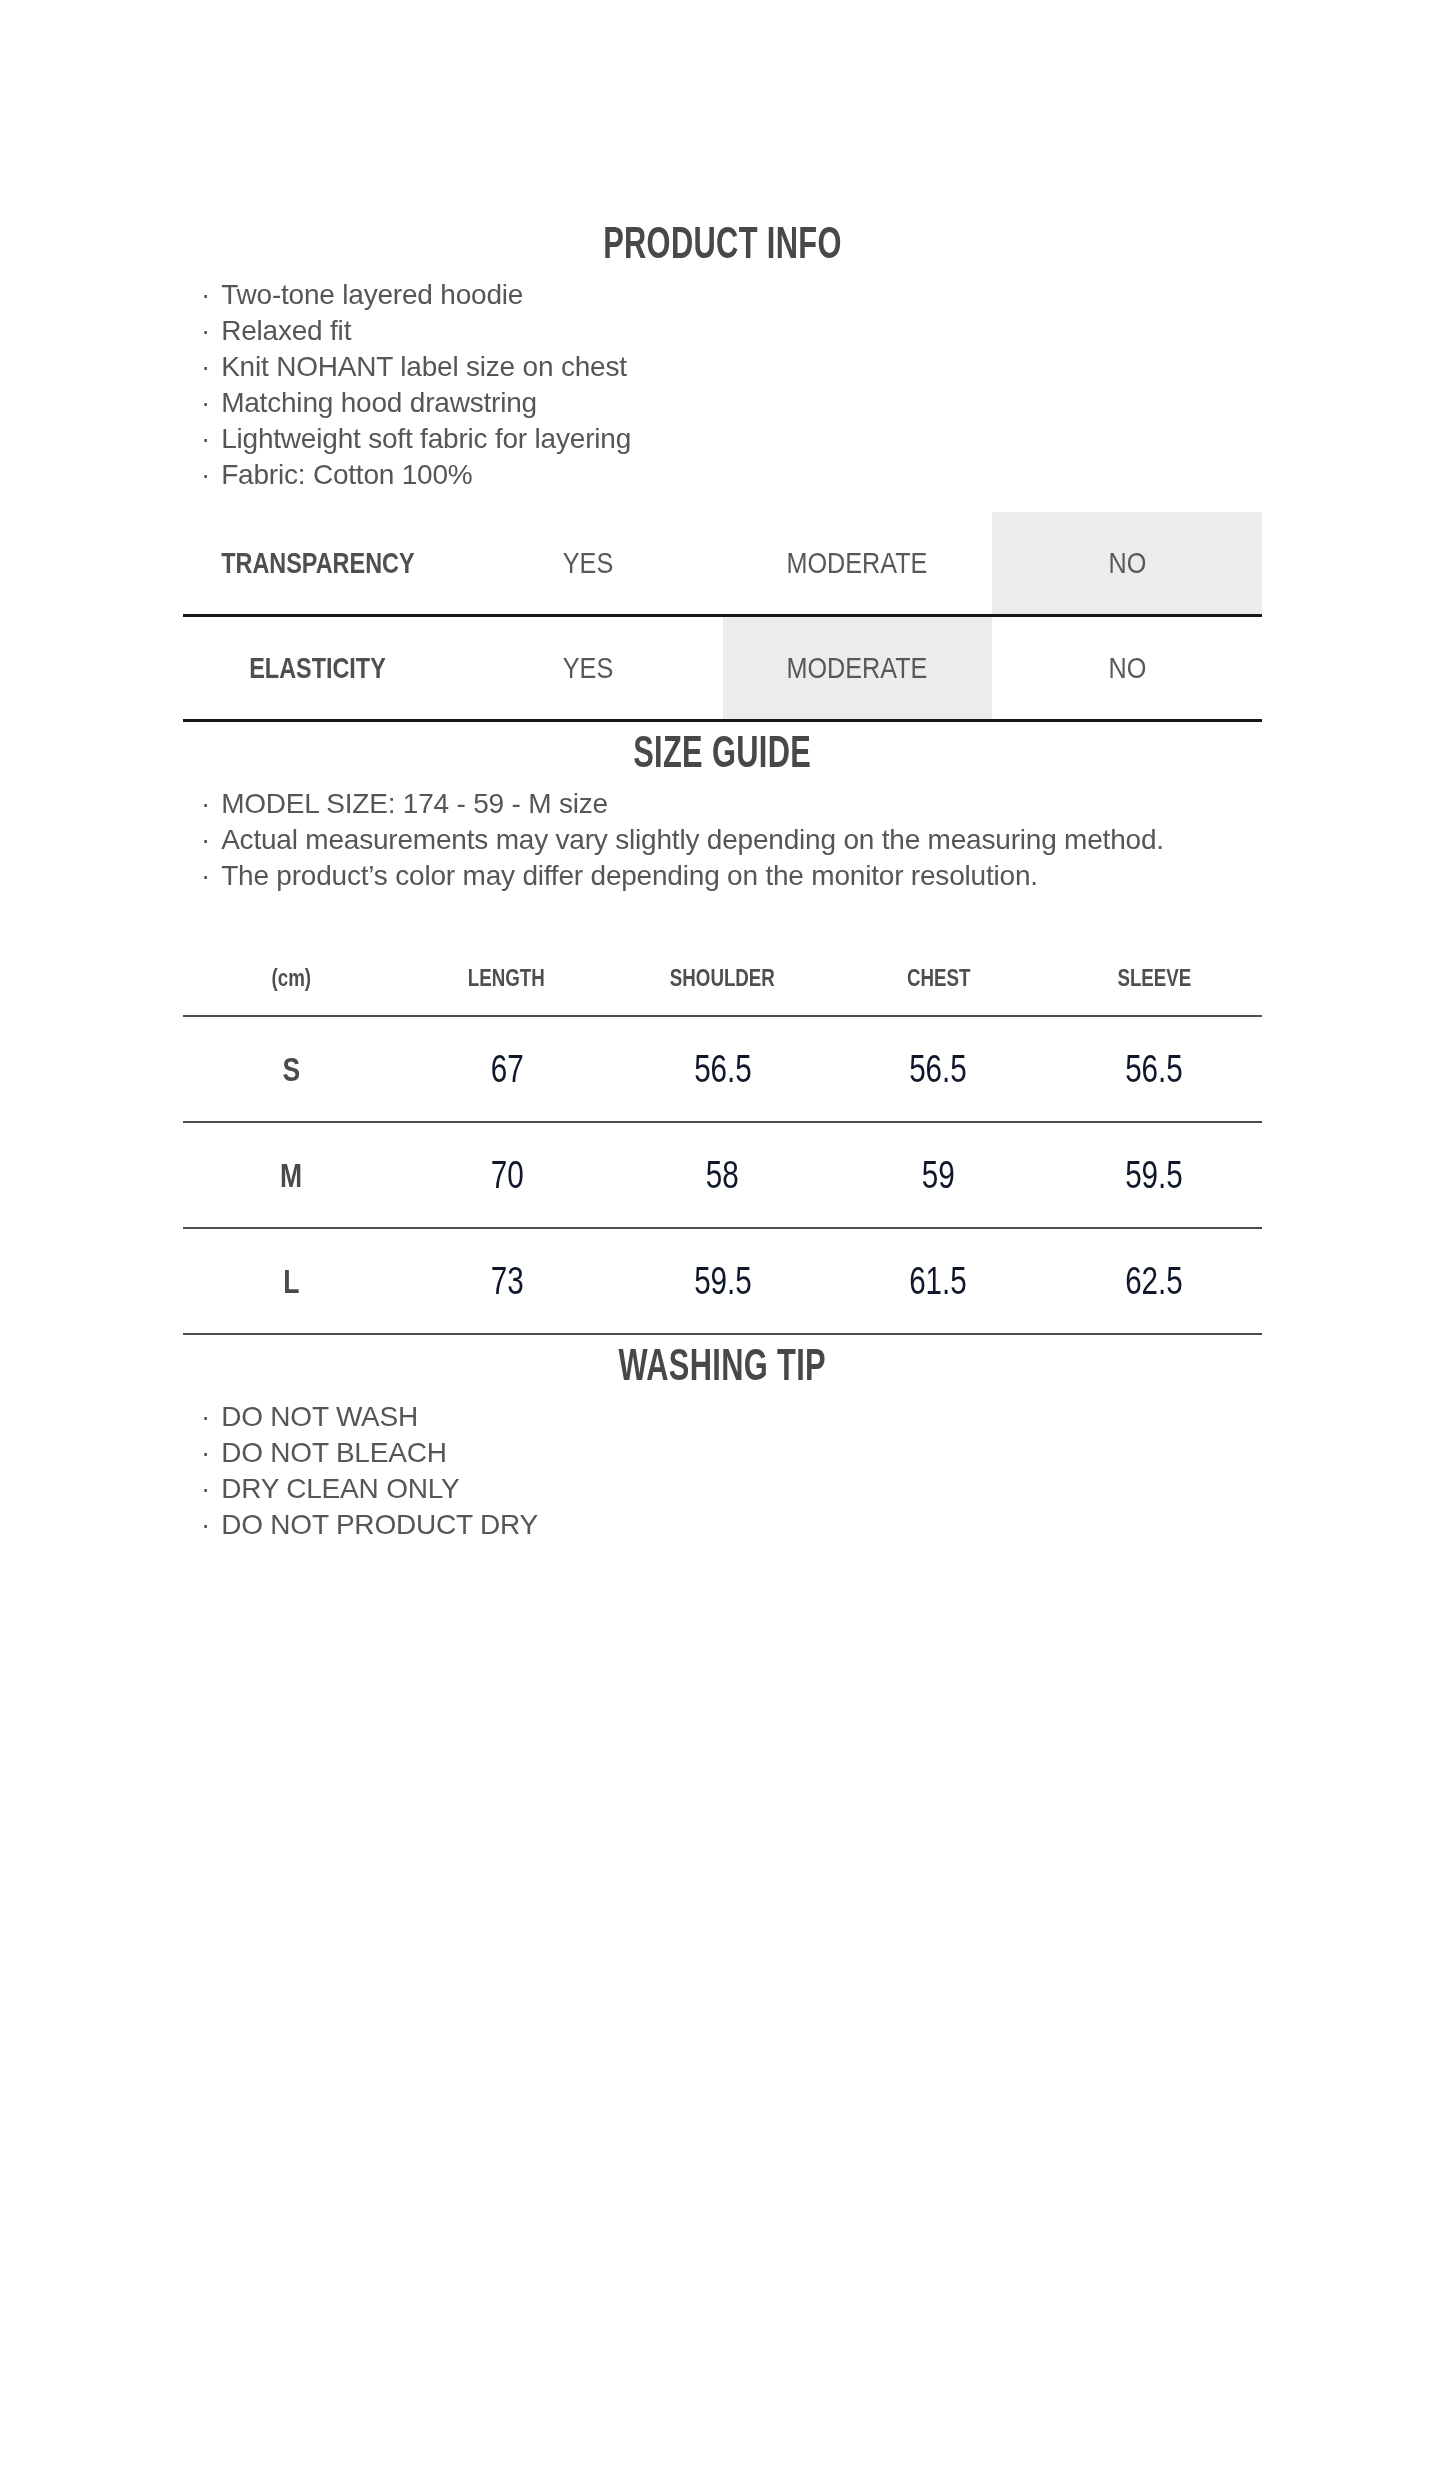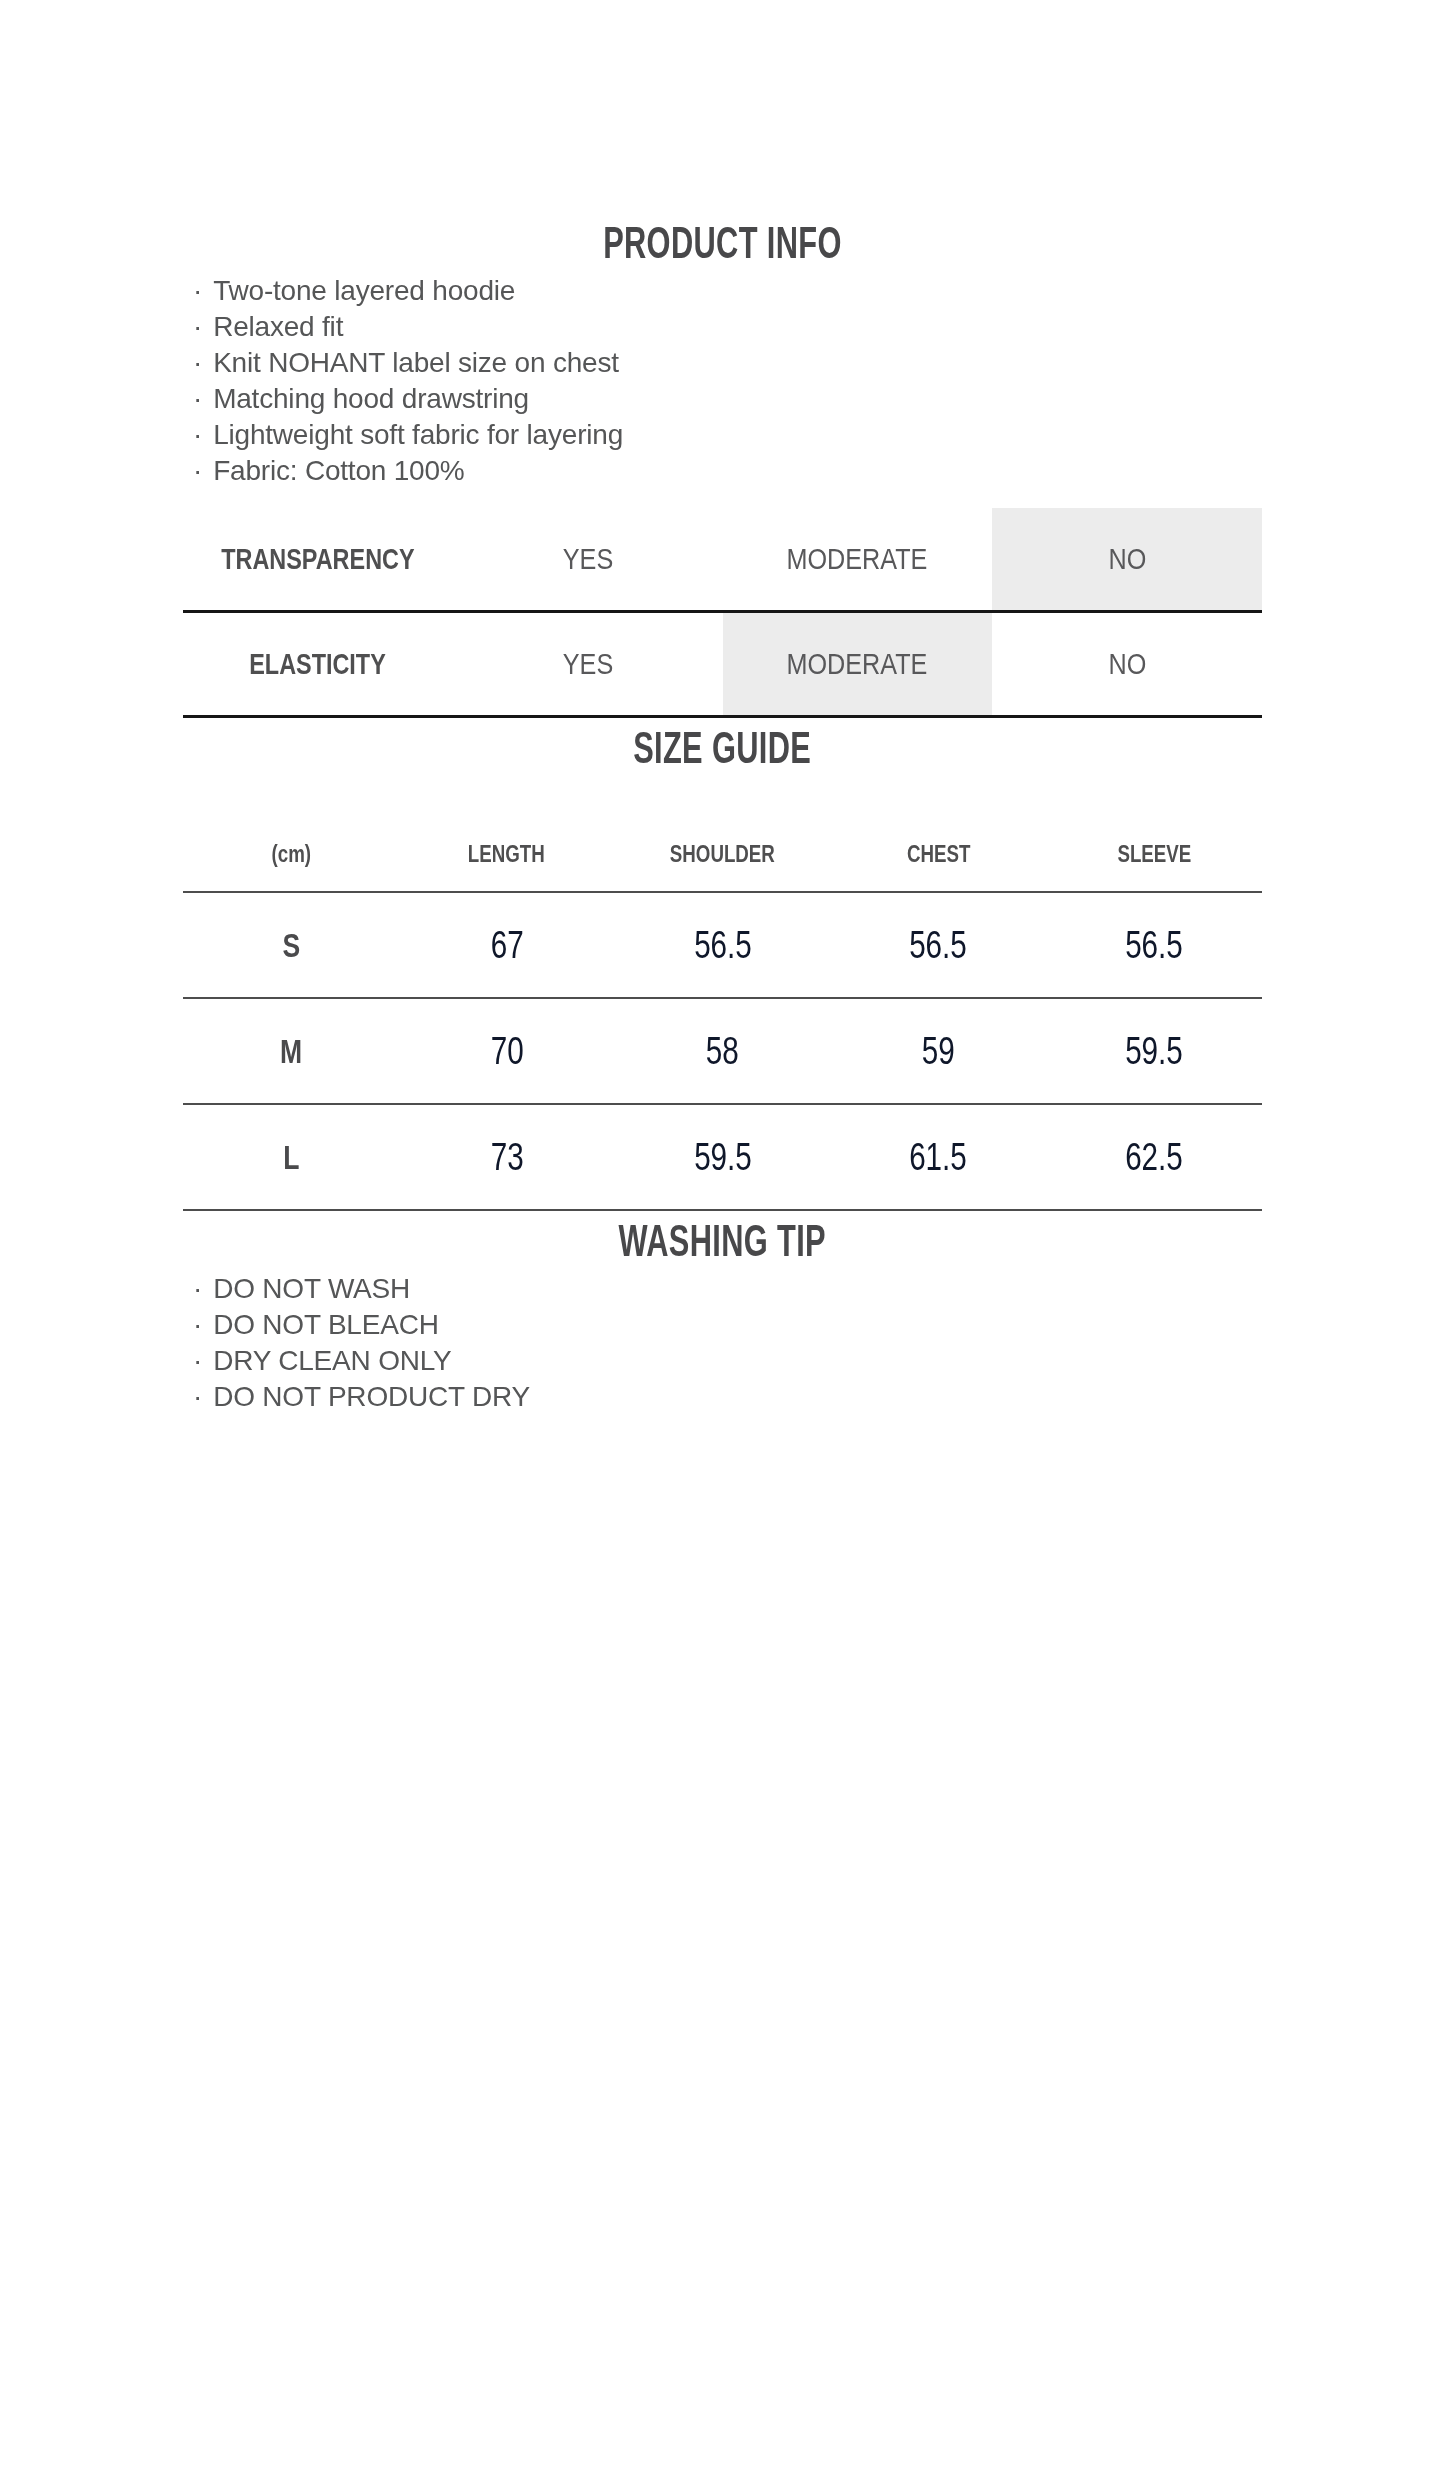--- a/index.html
+++ b/index.html
@@ -21,21 +21,21 @@
     text-align:center;
     font-size:44px; line-height:44px;
     font-weight:bold;
     color:#48484a;
     white-space:nowrap;
   }
   h1 .hx { display:inline-block; transform:scaleX(0.70); transform-origin:center; letter-spacing:0.5px; }
 
   ul.bullets {
     list-style:none;
-    margin:4px; padding:0 0 0 6px;
+    margin:12px; padding:0 0 0 6px;
     font-size:28px; line-height:36px;
     letter-spacing:-0.2px;
     color:#555657;
   }
   ul.bullets li { white-space:nowrap; }
   ul.bullets li::before { content:"\00B7"; margin-right:11px; }
 
   .bullets-1 { margin-top:47px; }
   .bullets-2 { margin-top:69px; line-height:37px; }
   .bullets-3 { margin-top:55px; color:#545556; }
@@ -120,20 +120,25 @@
             <td class="hl"><span class="cx">MODERATE</span></td>
             <td><span class="cx">NO</span></td>
           </tr>
         </tbody>
       </table>
     </section>
 
     <section>
       <h1 class="sec-title mt-sec"><span class="hx">SIZE GUIDE</span></h1>
 
+      <ul class="bullets bullets-2">
+        <li>MODEL SIZE: 174 - 59 - M size</li>
+        <li>Actual measurements may vary slightly depending on the measuring method.</li>
+        <li>The product’s color may differ depending on the monitor resolution.</li>
+      </ul>
 
       <table class="size-table">
         <thead>
           <tr>
             <th><span class="cxb">(cm)</span></th>
             <th><span class="cxb">LENGTH</span></th>
             <th><span class="cxb">SHOULDER</span></th>
             <th><span class="cxb">CHEST</span></th>
             <th><span class="cxb">SLEEVE</span></th>
           </tr>

